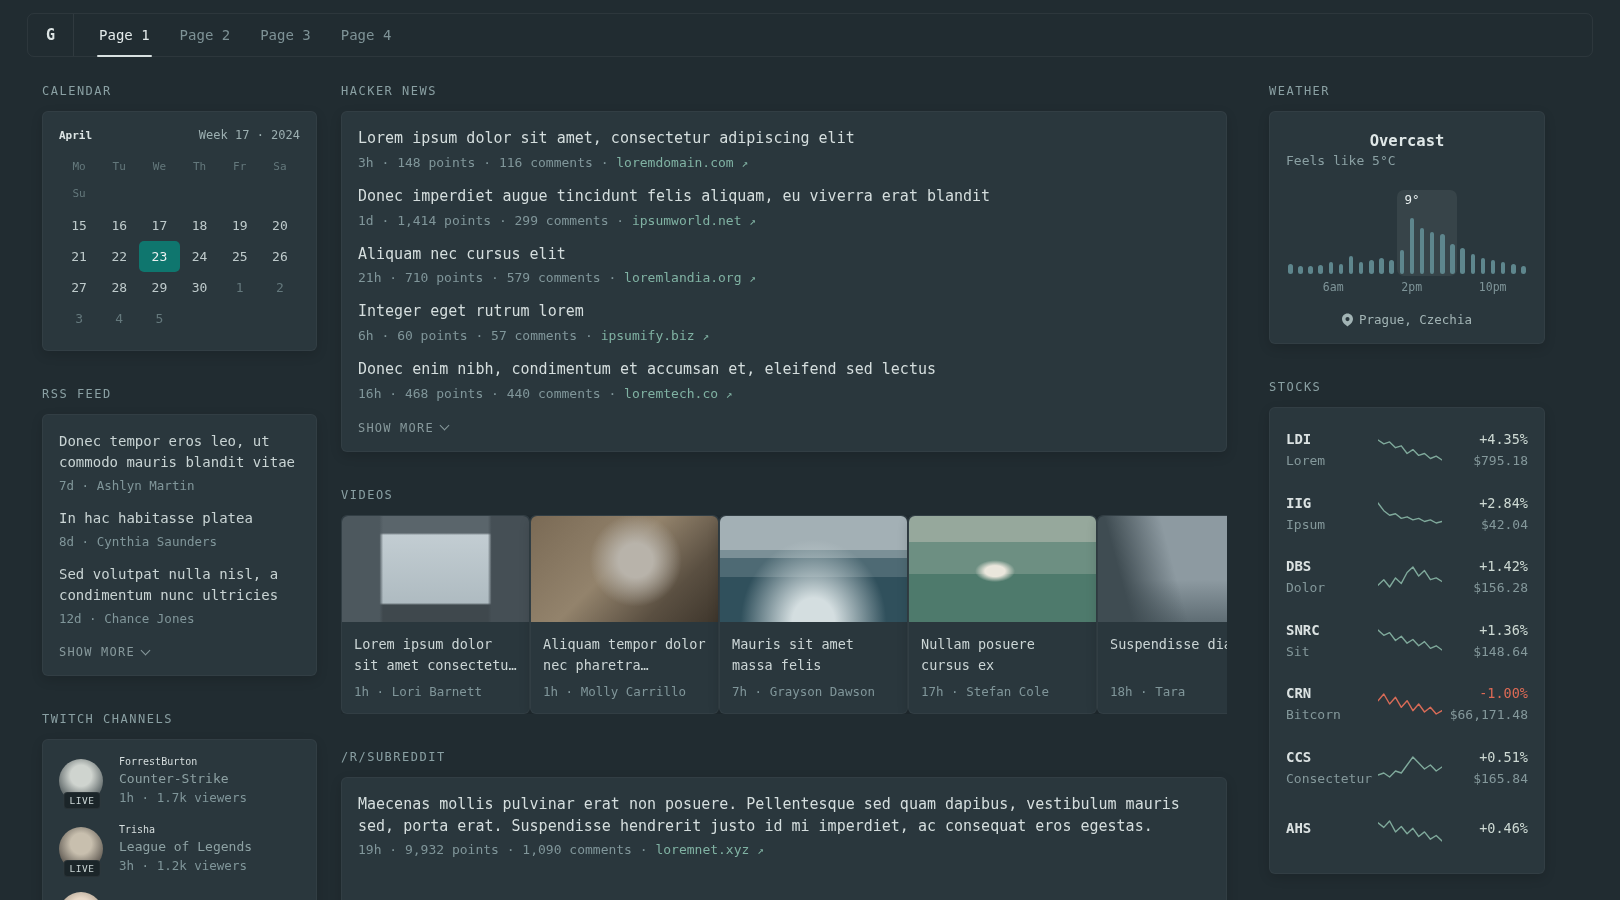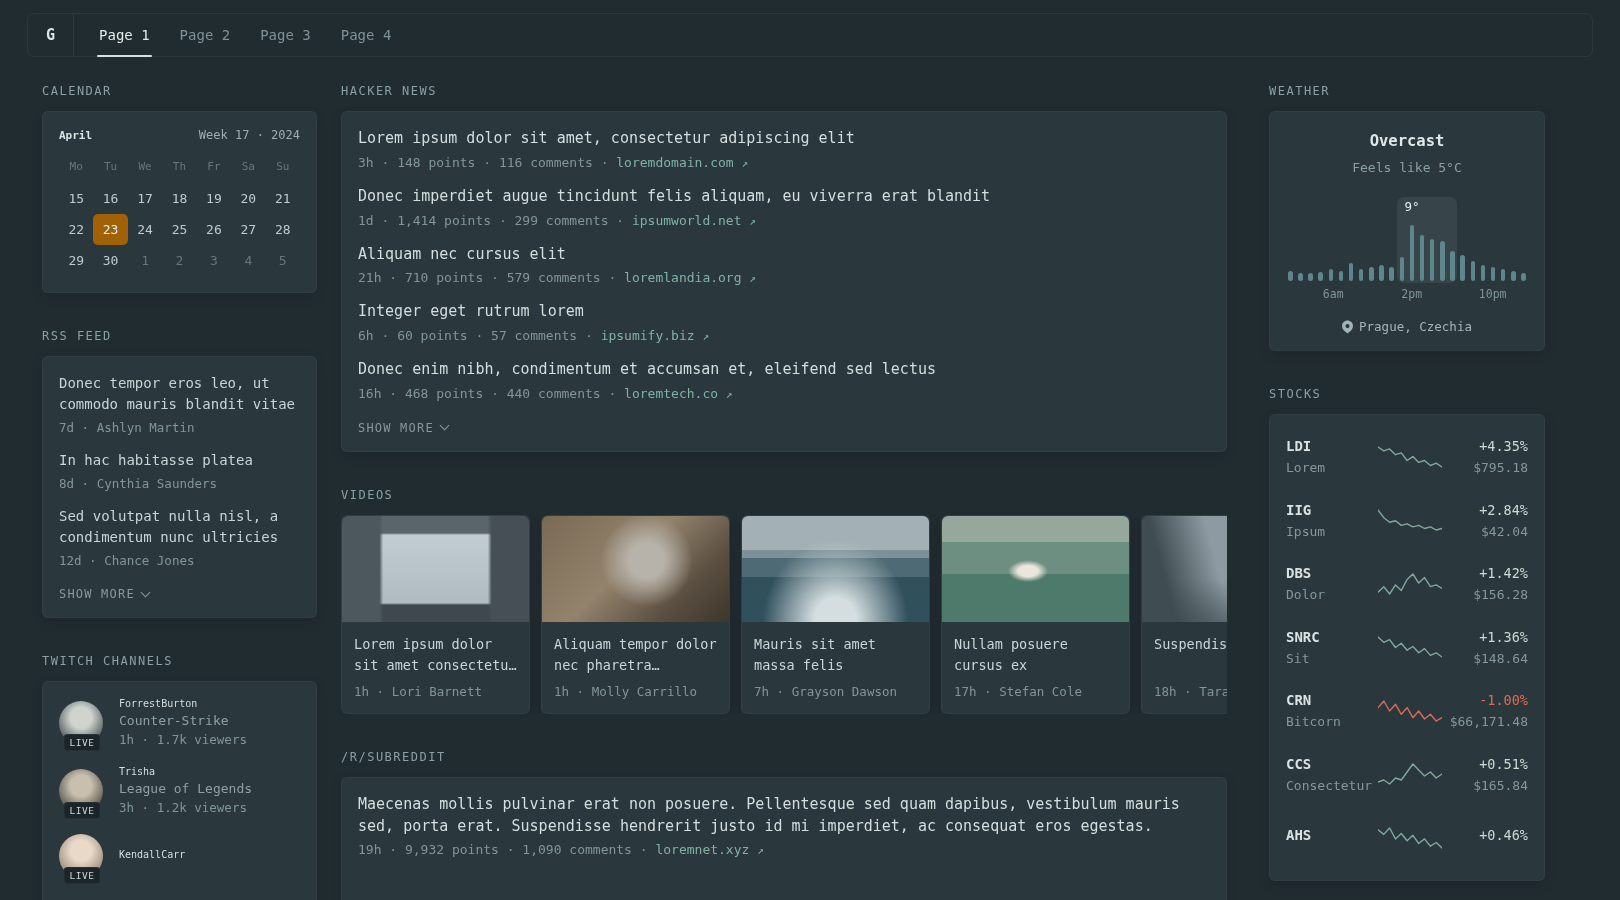--- a/index.html
+++ b/index.html
@@ -67,29 +67,29 @@
   .chev {
     width:7px; height:7px; display:inline-block; margin-top:-4px;
     border-right:1.5px solid currentColor; border-bottom:1.5px solid currentColor;
     transform:rotate(45deg);
   }
 
   
   .cal-head { display:flex; justify-content:space-between; align-items:baseline; margin-bottom:14px; }
   .cal-month { font-size:11px; font-weight:600; color:#dbe3e3; }
   .cal-week { font-size:12px; color:#9cafb1; }
-  .cal-grid { display:grid; grid-template-columns:repeat(7,1fr); }
+  .cal-grid { display:grid; grid-template-columns:repeat(6,1fr); }
   .cal-dow {
     text-align:center; font-size:11px; color:#64787c; padding:4px 0 10px;
   }
   .cal-cell {
     text-align:center; font-size:13px; color:#bfcbcc;
     height:31px; line-height:31px; border-radius:5px;
   }
-  .cal-cell.selected { background:#a16207; color:#eaf1f1; }
+  .cal-cell.selected { background:#0f766e; color:#eaf1f1; }
   .cal-cell.outside { color:#64787c; }
 
   
   .rss-item { margin-bottom:15px; }
   .rss-title { font-size:14px; line-height:1.5; color:#c9d4d4; cursor:pointer; }
   .rss-meta { font-size:12.5px; color:#80969a; margin-top:5px; }
 
   
   .twitch-row { display:flex; align-items:center; gap:14px; margin-bottom:19px; cursor:pointer; }
   .avatar-wrap { position:relative; flex:none; width:46px; }
@@ -105,21 +105,21 @@
 
   
   .hn-item { margin-bottom:16px; }
   .hn-title { font-size:15px; line-height:1.45; color:#d5dede; cursor:pointer; }
   .hn-meta { font-size:13px; color:#80969a; margin-top:5px; }
   .domain { color:#80b2a3;margin-top:41px; }
   .ext { font-size:11px; color:#80b2a3; }
   .reddit-card { min-height:150px; }
 
   
-  .video-row { display:flex; gap:11px; overflow:hidden; width:886px; }
+  .video-row { display:flex; overflow:hidden; width:886px; }
   .video-card {
     width:189px; flex:none; background:#2a373d; border-radius:6px;
     border:1px solid rgba(255,255,255,0.04); cursor:pointer;
     box-shadow:0 4px 12px rgba(0,0,0,0.14);
   }
   .thumb { height:106px; border-radius:6px 6px 0 0; }
   .thumb-1 { background:
       linear-gradient(90deg,#4d585e 0 20%,rgba(77,88,94,0) 22% 78%,#454f55 80%),
       linear-gradient(180deg,#5a656b 0 16%,rgba(90,101,107,0) 18% 82%,#3f484d 84%),
       linear-gradient(180deg,#c8d2d7,#a9b6bc); }
@@ -134,21 +134,21 @@
       linear-gradient(180deg,#96a89c 0 25%,#6d8f82 25% 55%,#4e7a6c 55%); }
   .thumb-5 { background:
       linear-gradient(75deg,#3f4c52 0 16%, rgba(63,76,82,0) 42%),
       linear-gradient(180deg,#8d9aa1 0 60%,#5f6d74); }
   .vbody { padding:12px 12px 14px; }
   .vtitle { font-size:13.5px; line-height:1.55; color:#ccd6d6; height:42px; overflow:hidden; }
   .vmeta { font-size:12.5px; color:#80969a; margin-top:8px; }
 
   
   .w-cond { text-align:center; font-size:15.5px; font-weight:600; color:#e0e8e8; margin-top:4px; }
-  .w-feels { text-align:center; font-size:13px; color:#8aa0a3; margin-top:10px; }
+  .w-feels { font-size:13px; color:#8aa0a3; margin-top:3px; }
   .w-chart { position:relative; margin:22px 2px 0; height:106px; }
   .w-band {
     position:absolute; top:0; height:86px; border-radius:7px;
     background:rgba(213,233,223,0.08);
   }
   .w-peak {
     position:absolute; top:2px; transform:translateX(-50%);
     font-size:12.5px; color:#e8efef;
   }
   .w-bars {

